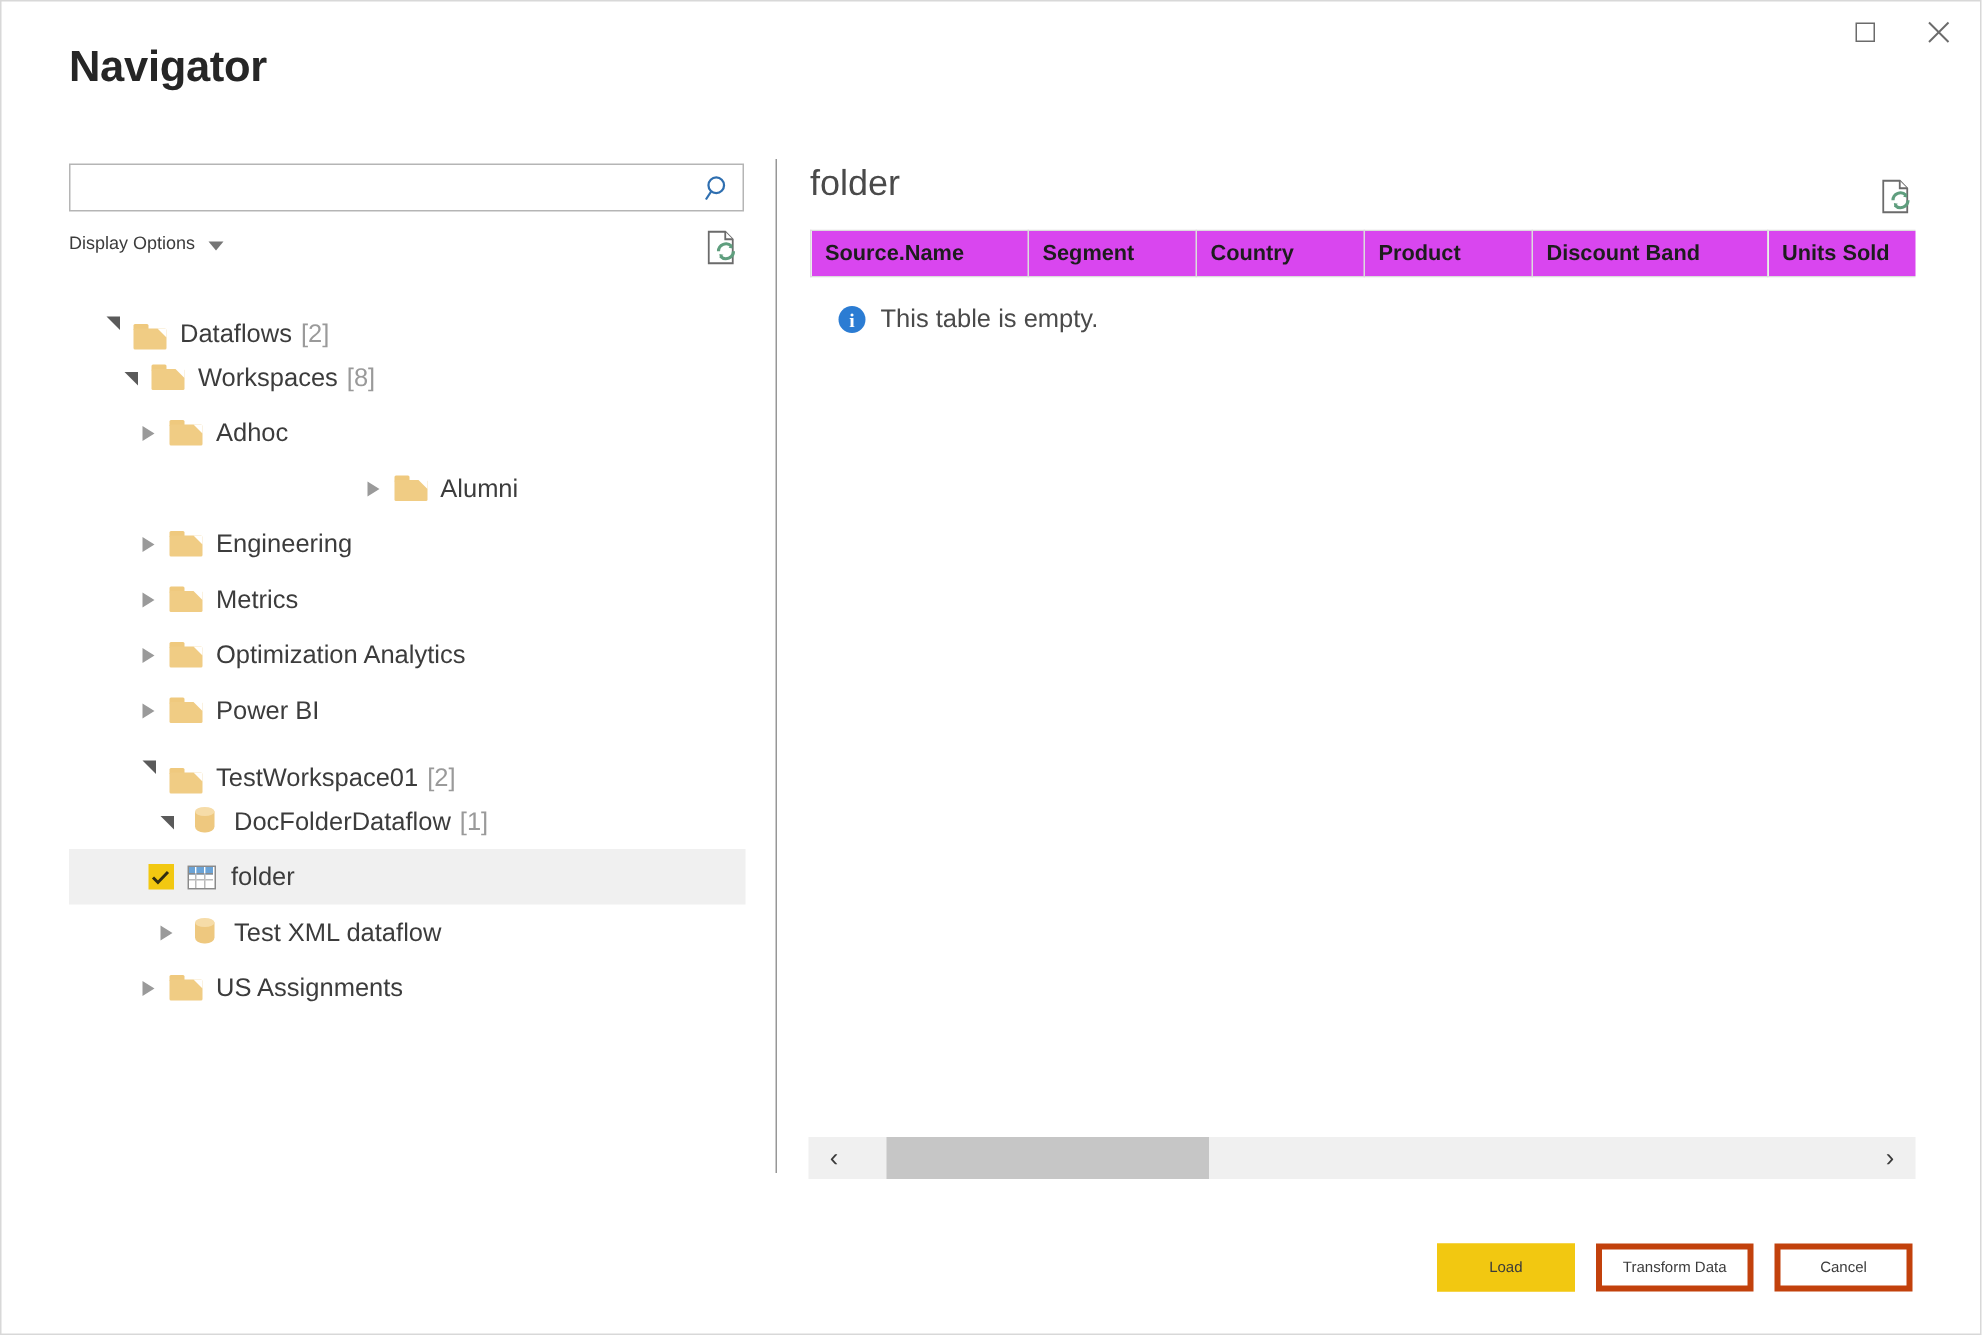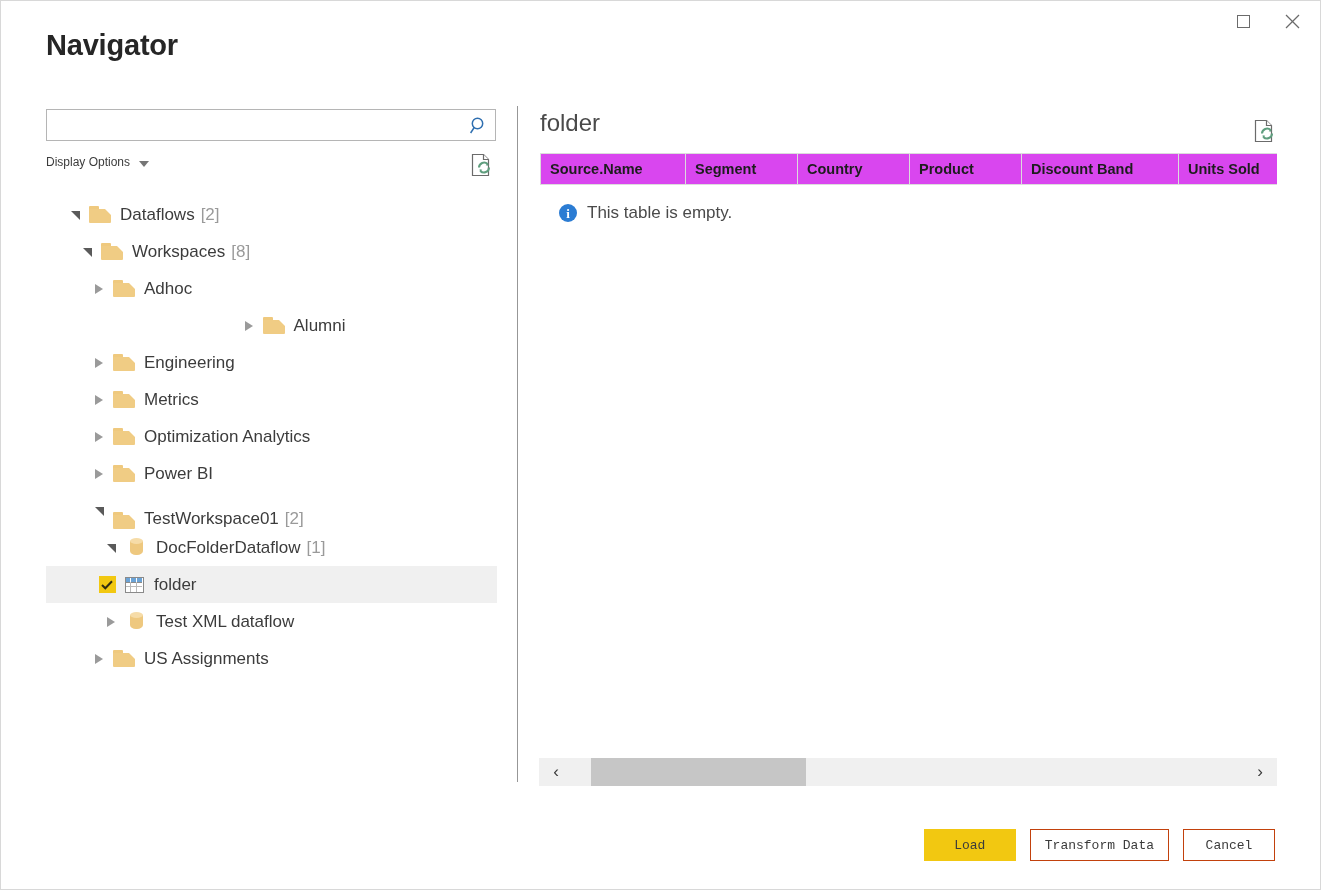--- a/index.html
+++ b/index.html
@@ -401,25 +401,25 @@
     right: 45px;
     bottom: 28px;
     display: flex;
     align-items: center;
     gap: 14px;
   }
   .btn {
     height: 32px;
     min-width: 92px;
     padding: 0 14px;
-    font-size: 13px;
-    font-family: Liberation Mono, monospace;
+    font-size: 10px;
+    font-family: Liberation Sans, sans-serif;
     color: #3b3b3b;
     background: #ffffff;
-    border: 1px solid #c2410c;
+    border: 4px solid #c2410c;
     box-sizing: border-box;
     cursor: default;
     display: flex;
     align-items: center;
     justify-content: center;
   }
   .btn.primary {
     background: #f2c811;
     border-color: #f2c811;
     color: #3b3b3b;
@@ -472,21 +472,21 @@
             <path d="M9.6 1 l0.3 2.7 l-2.7 -0.5 z" fill="#5f9e7e"></path>
             <path d="M1.4 10 l-0.3 -2.7 l2.7 0.5 z" fill="#5f9e7e"></path>
           </g>
         </svg>
       </div>
     </div>
   </div>
 
   <div class="tree">
 
-    <div class="tree-row" style="padding-left:18px;">
+    <div class="tree-row" style="padding-left:18px;align-items:flex-end;">
       <span class="twisty">
           <span class="tri-expanded"></span>
         </span>
       <span class="icon-slot">
           <span class="folder-ic">
             <span class="tab"></span>
             <span class="body"></span>
             <span class="fold"></span>
           </span>
         </span>

